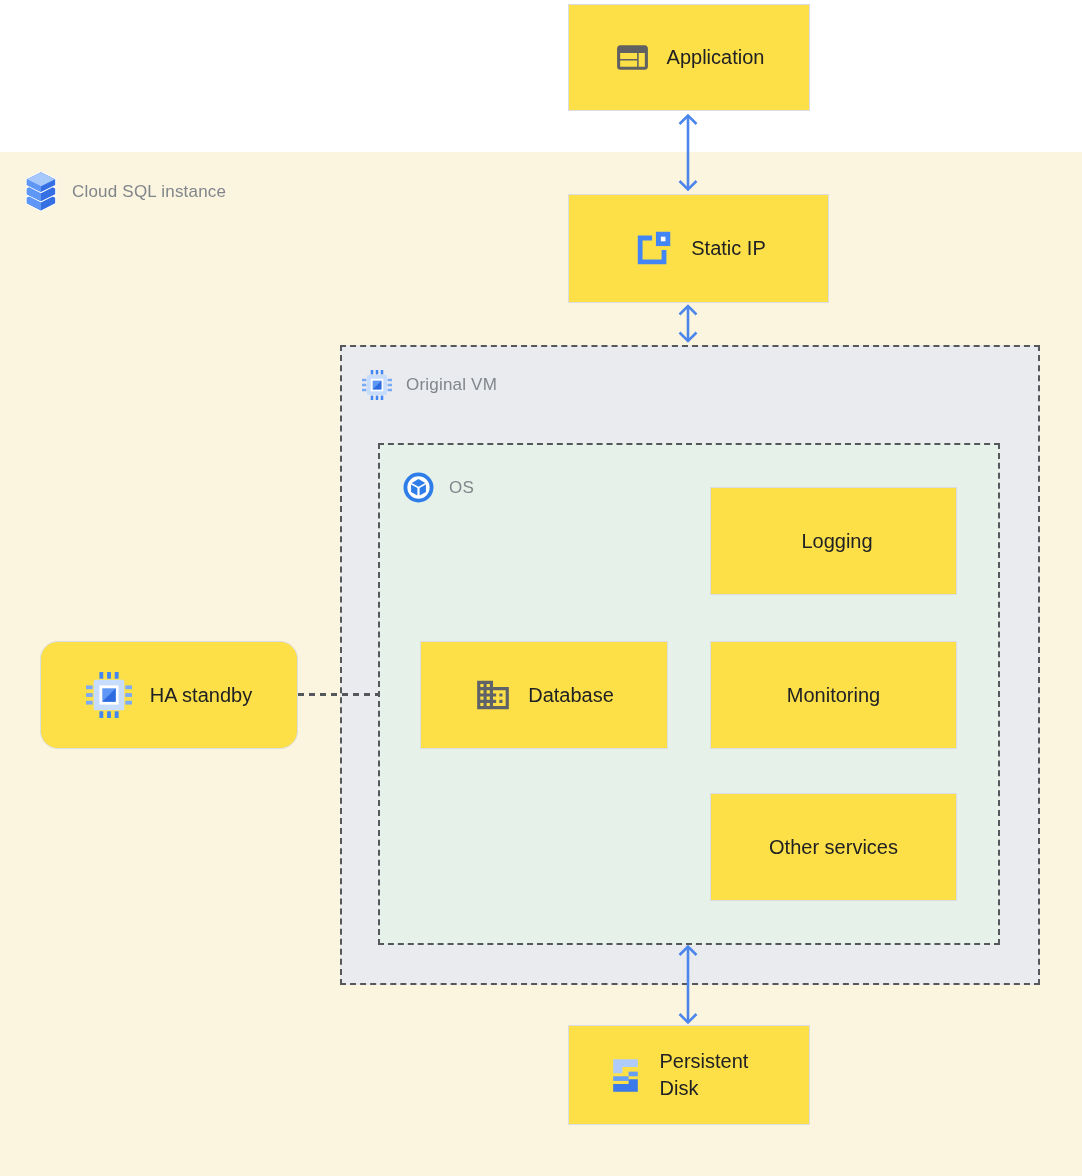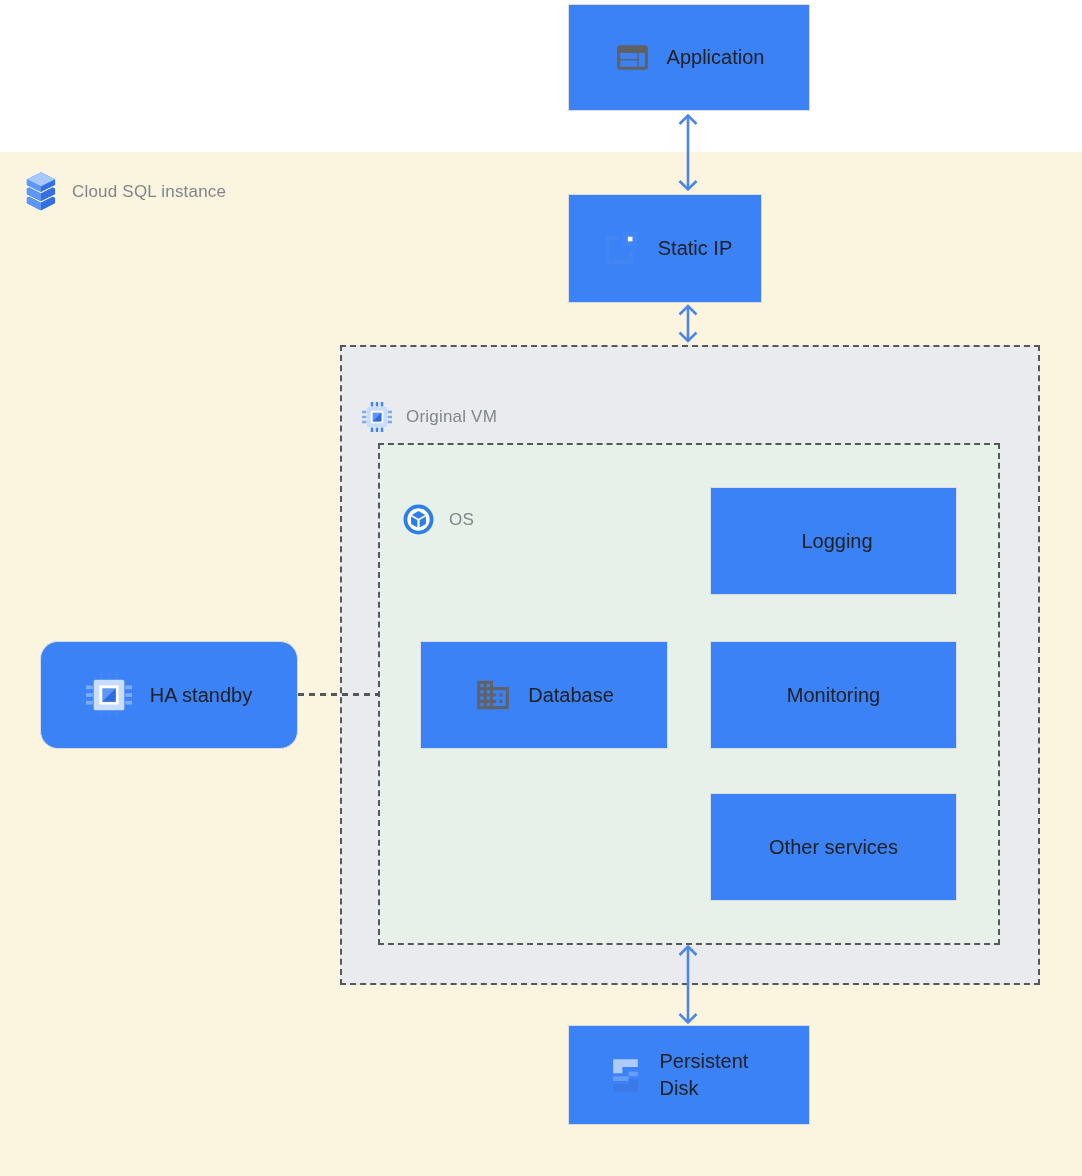--- a/index.html
+++ b/index.html
@@ -9,32 +9,32 @@
     background:#ffffff;
   }
   .yellow-zone {
     position:absolute; left:0; top:152px; width:1082px; height:1024px;
     background:var(--bg_yellow,#FBF5DF);
   }
   
   .container-box { position:absolute; box-sizing:border-box; border:2px dashed var(--dash_dark,#54585C); }
   .vm-box  { left:340px; top:345px; width:700px; height:640px; background:var(--vm_bg,#E9EBEE); z-index:1; }
   .os-box  { left:378px; top:443px; width:622px; height:502px; background:var(--os_bg,#E5F1E9); z-index:2; }
-  .container-label-row { position:absolute; display:flex; align-items:center; gap:14px;margin-top:32px; }
+  .container-label-row { position:absolute; display:flex; align-items:center; gap:14px; }
   .container-label { font-size:17px; color:var(--label_gray,#80868B); letter-spacing:.2px;text-align:center; }
   
   .node {
-    position:absolute; box-sizing:border-box; background:#3b82f6;
+    position:absolute; box-sizing:border-box; background:#fde047;
     border:1px solid var(--border_light,#DADCE0);
     display:flex; align-items:center; justify-content:center; gap:16px;
     z-index:3;
   }
   .node-label { font-size:20px; color:var(--text_dark,#202124); }
   .node-application    { left:568px; top:4px;    width:242px; height:107px; }
-  .node-static-ip      { left:568px; top:194px;  width:194px; height:109px; }
+  .node-static-ip      { left:568px; top:194px;  width:261px; height:109px; }
   .node-ha-standby     { left:40px;  top:641px;  width:258px; height:108px; gap:18px;border-radius:18px; }
   .node-database       { left:420px; top:641px;  width:248px; height:108px; }
   .node-logging        { left:710px; top:487px;  width:247px; height:108px;padding-left:7px; }
   .node-monitoring     { left:710px; top:641px;  width:247px; height:108px; }
   .node-other-services { left:710px; top:793px;  width:247px; height:108px; }
   .node-persistent     { left:568px; top:1025px; width:242px; height:100px; }
   .node-persistent .node-label { max-width:112px; line-height:1.35; }
   
   .sql-legend { position:absolute; left:24px; top:172px; display:flex; align-items:center; gap:14px; z-index:3; }
   

